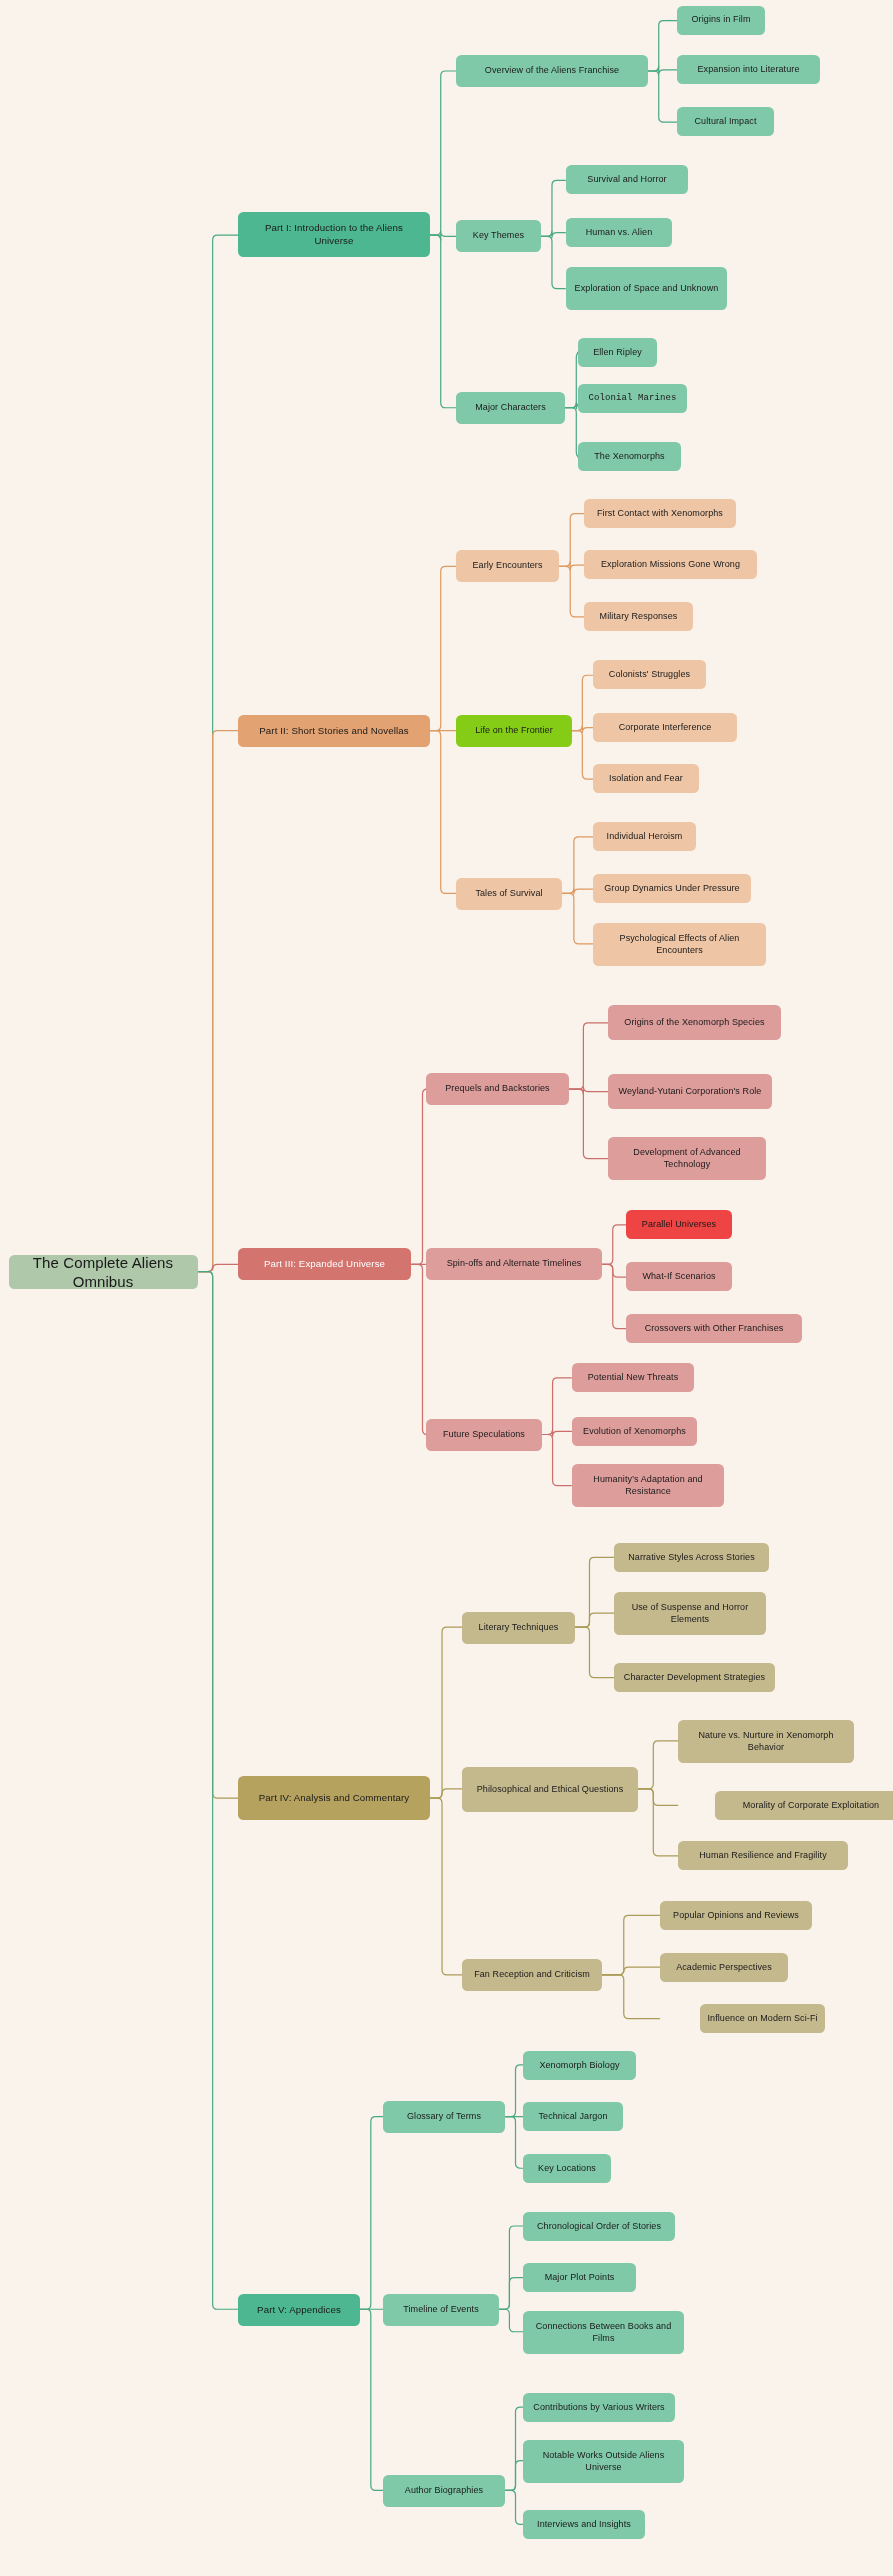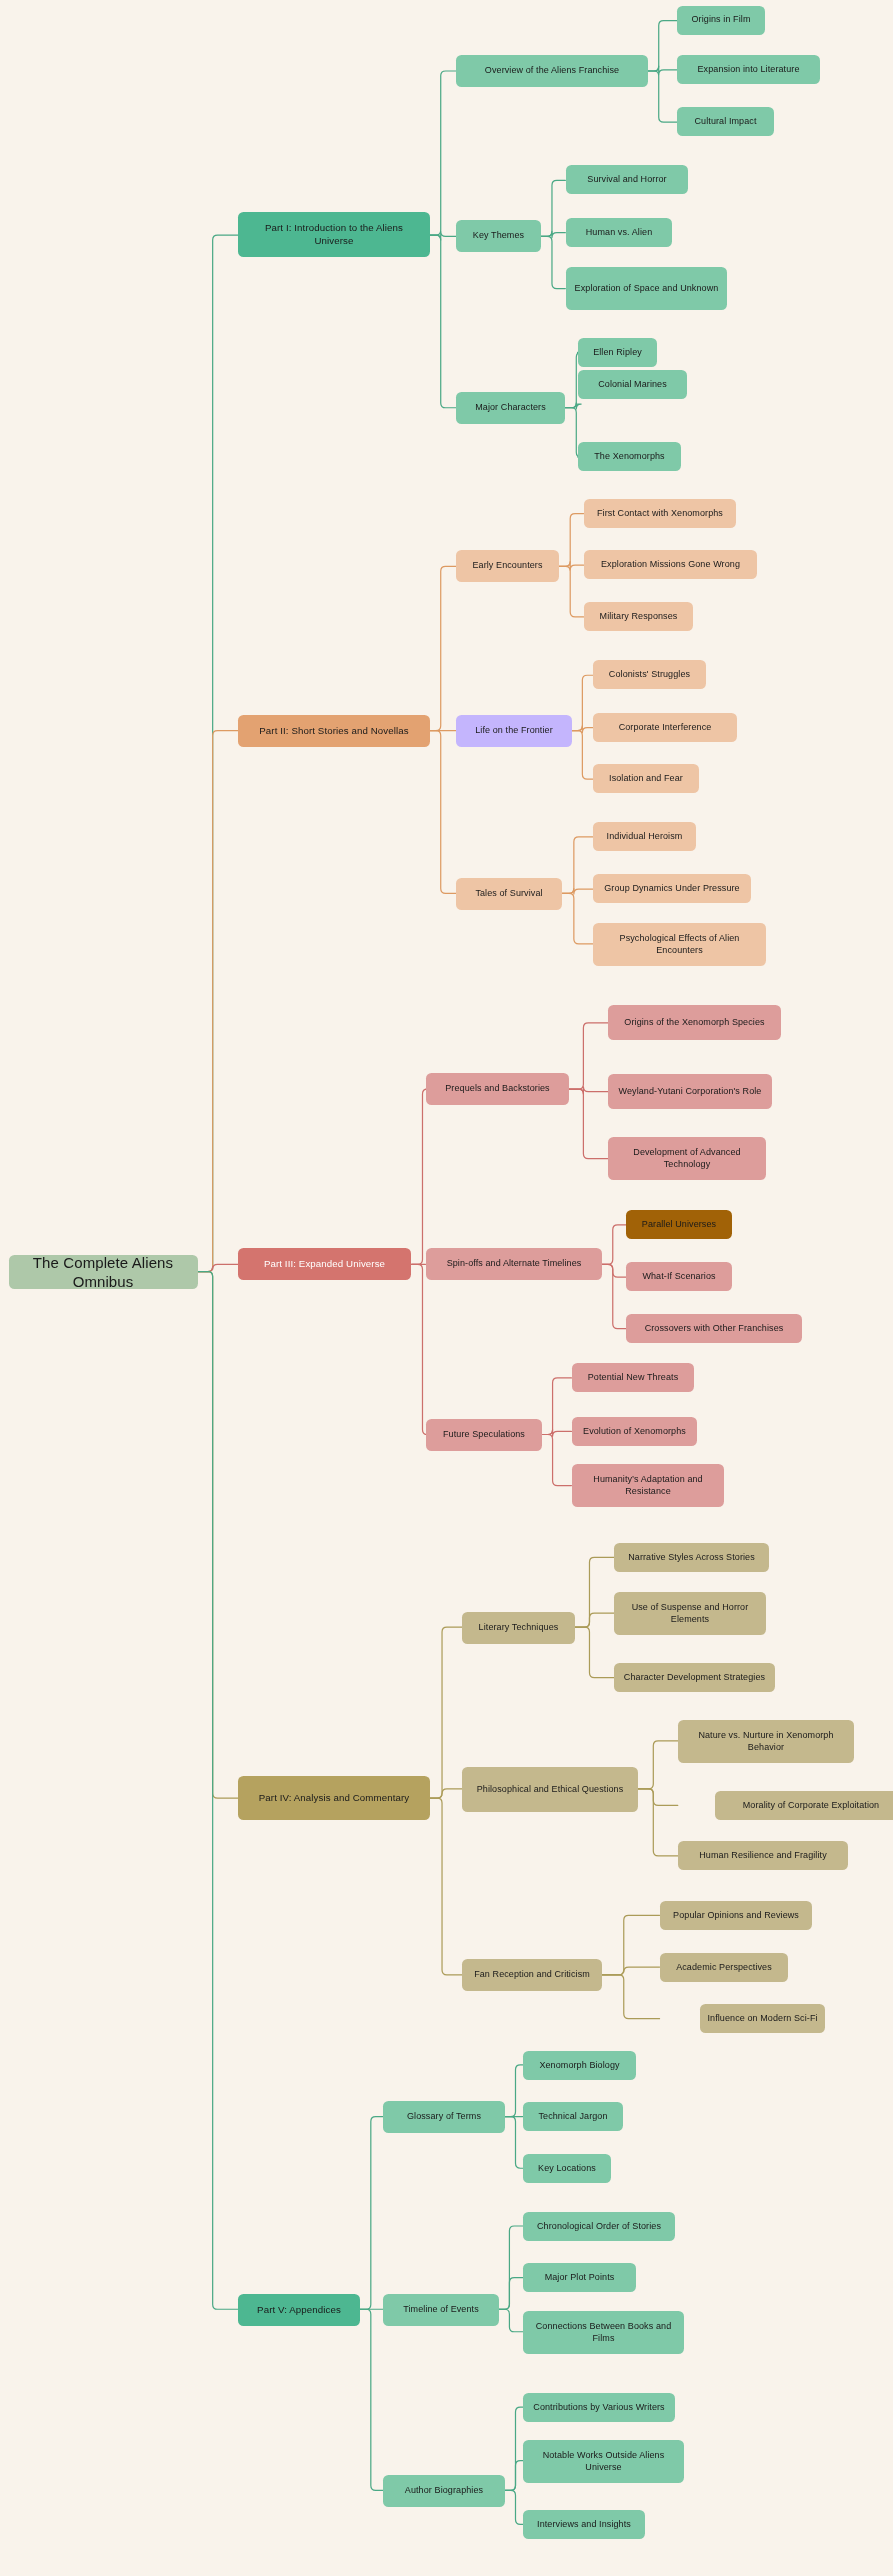--- a/index.html
+++ b/index.html
@@ -105,42 +105,42 @@
       <div class="node lvl2" style="left: 456px; top: 55px; width: 192px; min-height: 32px; height: 32px; background: rgb(127, 201, 168); color: rgb(26, 26, 26);"><span>Overview of the Aliens Franchise</span></div>
       <div class="node lvl3" style="left: 677px; top: 5.5px; width: 88px; min-height: 29px; height: 29px; background: rgb(127, 201, 168); color: rgb(26, 26, 26);"><span>Origins in Film</span></div>
       <div class="node lvl3" style="left: 677px; top: 55px; width: 143px; min-height: 29px; height: 29px; background: rgb(127, 201, 168); color: rgb(26, 26, 26);"><span>Expansion into Literature</span></div>
       <div class="node lvl3" style="left: 677px; top: 107px; width: 97px; min-height: 29px; height: 29px; background: rgb(127, 201, 168); color: rgb(26, 26, 26);"><span>Cultural Impact</span></div>
       <div class="node lvl2" style="left: 456px; top: 220px; width: 85px; min-height: 32px; height: 32px; background: rgb(127, 201, 168); color: rgb(26, 26, 26);"><span>Key Themes</span></div>
       <div class="node lvl3" style="left: 566px; top: 165px; width: 122px; min-height: 29px; height: 29px; background: rgb(127, 201, 168); color: rgb(26, 26, 26);"><span>Survival and Horror</span></div>
       <div class="node lvl3" style="left: 566px; top: 218px; width: 106px; min-height: 29px; height: 29px; background: rgb(127, 201, 168); color: rgb(26, 26, 26);"><span>Human vs. Alien</span></div>
       <div class="node lvl3" style="left: 566px; top: 267px; width: 161px; min-height: 43px; height: 43px; background: rgb(127, 201, 168); color: rgb(26, 26, 26);"><span>Exploration of Space and Unknown</span></div>
       <div class="node lvl2" style="left: 456px; top: 392px; width: 109px; min-height: 32px; height: 32px; background: rgb(127, 201, 168); color: rgb(26, 26, 26);"><span>Major Characters</span></div>
       <div class="node lvl3" style="left: 578px; top: 338px; width: 79px; min-height: 29px; height: 29px; background: rgb(127, 201, 168); color: rgb(26, 26, 26);"><span>Ellen Ripley</span></div>
-      <div class="node lvl3" style="left: 578px; top: 370px; width: 109px; min-height: 29px; height: 29px; background: rgb(127, 201, 168); color: rgb(26, 26, 26);"><span>Colonial Marines</span></div>
+      <div class="node lvl3" style="left: 578px; top: 384px; width: 109px; min-height: 29px; height: 29px; background: rgb(127, 201, 168); color: rgb(26, 26, 26); font-family: Liberation Mono, monospace;"><span>Colonial Marines</span></div>
       <div class="node lvl3" style="left: 578px; top: 442px; width: 103px; min-height: 29px; height: 29px; background: rgb(127, 201, 168); color: rgb(26, 26, 26);"><span>The Xenomorphs</span></div>
       <div class="node lvl1" style="left: 238px; top: 715px; width: 192px; min-height: 32px; height: 32px; background: rgb(227, 162, 113); color: rgb(26, 26, 26);"><span>Part II: Short Stories and Novellas</span></div>
       <div class="node lvl2" style="left: 456px; top: 550px; width: 103px; min-height: 32px; height: 32px; background: rgb(238, 197, 165); color: rgb(26, 26, 26);"><span>Early Encounters</span></div>
       <div class="node lvl3" style="left: 584px; top: 499px; width: 152px; min-height: 29px; height: 29px; background: rgb(238, 197, 165); color: rgb(26, 26, 26);"><span>First Contact with Xenomorphs</span></div>
       <div class="node lvl3" style="left: 584px; top: 550px; width: 173px; min-height: 29px; height: 29px; background: rgb(238, 197, 165); color: rgb(26, 26, 26);"><span>Exploration Missions Gone Wrong</span></div>
       <div class="node lvl3" style="left: 584px; top: 602px; width: 109px; min-height: 29px; height: 29px; background: rgb(238, 197, 165); color: rgb(26, 26, 26);"><span>Military Responses</span></div>
-      <div class="node lvl2" style="left: 456px; top: 715px; width: 116px; min-height: 32px; height: 24px; background: #c4b5fd; color: rgb(26, 26, 26);"><span>Life on the Frontier</span></div>
+      <div class="node lvl2" style="left: 456px; top: 715px; width: 116px; min-height: 32px; height: 24px; background: #84cc16; color: rgb(26, 26, 26);"><span>Life on the Frontier</span></div>
       <div class="node lvl3" style="left: 593px; top: 660px; width: 113px; min-height: 29px; height: 29px; background: rgb(238, 197, 165); color: rgb(26, 26, 26);"><span>Colonists' Struggles</span></div>
       <div class="node lvl3" style="left: 593px; top: 713px; width: 144px; min-height: 29px; height: 29px; background: rgb(238, 197, 165); color: rgb(26, 26, 26);"><span>Corporate Interference</span></div>
       <div class="node lvl3" style="left: 593px; top: 764px; width: 106px; min-height: 29px; height: 29px; background: rgb(238, 197, 165); color: rgb(26, 26, 26);"><span>Isolation and Fear</span></div>
       <div class="node lvl2" style="left: 456px; top: 878px; width: 106px; min-height: 32px; height: 32px; background: rgb(238, 197, 165); color: rgb(26, 26, 26);"><span>Tales of Survival</span></div>
       <div class="node lvl3" style="left: 593px; top: 822px; width: 103px; min-height: 29px; height: 29px; background: rgb(238, 197, 165); color: rgb(26, 26, 26);"><span>Individual Heroism</span></div>
       <div class="node lvl3" style="left: 593px; top: 874px; width: 158px; min-height: 29px; height: 29px; background: rgb(238, 197, 165); color: rgb(26, 26, 26);"><span>Group Dynamics Under Pressure</span></div>
       <div class="node lvl3" style="left: 593px; top: 923px; width: 173px; min-height: 43px; height: 43px; background: rgb(238, 197, 165); color: rgb(26, 26, 26);"><span>Psychological Effects of Alien Encounters</span></div>
       <div class="node lvl1" style="left: 238px; top: 1248px; width: 173px; min-height: 32px; height: 32px; background: rgb(212, 116, 110); color: rgb(255, 255, 255);"><span>Part III: Expanded Universe</span></div>
       <div class="node lvl2" style="left: 426px; top: 1073px; width: 143px; min-height: 32px; height: 32px; background: rgb(221, 157, 155); color: rgb(26, 26, 26);"><span>Prequels and Backstories</span></div>
       <div class="node lvl3" style="left: 608px; top: 1005px; width: 173px; min-height: 35px; height: 35px; background: rgb(221, 157, 155); color: rgb(26, 26, 26);"><span>Origins of the Xenomorph Species</span></div>
       <div class="node lvl3" style="left: 608px; top: 1074px; width: 164px; min-height: 35px; height: 35px; background: rgb(221, 157, 155); color: rgb(26, 26, 26);"><span>Weyland-Yutani Corporation's Role</span></div>
       <div class="node lvl3" style="left: 608px; top: 1137px; width: 158px; min-height: 43px; height: 43px; background: rgb(221, 157, 155); color: rgb(26, 26, 26);"><span>Development of Advanced Technology</span></div>
       <div class="node lvl2" style="left: 426px; top: 1248px; width: 176px; min-height: 32px; height: 32px; background: rgb(221, 157, 155); color: rgb(26, 26, 26);"><span>Spin-offs and Alternate Timelines</span></div>
-      <div class="node lvl3" style="left: 626px; top: 1210px; width: 106px; min-height: 29px; height: 29px; background: #a16207; color: rgb(26, 26, 26);"><span>Parallel Universes</span></div>
+      <div class="node lvl3" style="left: 626px; top: 1210px; width: 106px; min-height: 29px; height: 29px; background: #ef4444; color: rgb(26, 26, 26);"><span>Parallel Universes</span></div>
       <div class="node lvl3" style="left: 626px; top: 1262px; width: 106px; min-height: 29px; height: 29px; background: rgb(221, 157, 155); color: rgb(26, 26, 26);"><span>What-If Scenarios</span></div>
       <div class="node lvl3" style="left: 626px; top: 1314px; width: 176px; min-height: 29px; height: 29px; background: rgb(221, 157, 155); color: rgb(26, 26, 26);"><span>Crossovers with Other Franchises</span></div>
       <div class="node lvl2" style="left: 426px; top: 1419px; width: 116px; min-height: 32px; height: 32px; background: rgb(221, 157, 155); color: rgb(26, 26, 26);"><span>Future Speculations</span></div>
       <div class="node lvl3" style="left: 572px; top: 1363px; width: 122px; min-height: 29px; height: 29px; background: rgb(221, 157, 155); color: rgb(26, 26, 26);"><span>Potential New Threats</span></div>
       <div class="node lvl3" style="left: 572px; top: 1417px; width: 125px; min-height: 29px; height: 29px; background: rgb(221, 157, 155); color: rgb(26, 26, 26);"><span>Evolution of Xenomorphs</span></div>
       <div class="node lvl3" style="left: 572px; top: 1464px; width: 152px; min-height: 43px; height: 43px; background: rgb(221, 157, 155); color: rgb(26, 26, 26);"><span>Humanity’s Adaptation and Resistance</span></div>
       <div class="node lvl1" style="left: 238px; top: 1776px; width: 192px; min-height: 44px; height: 44px; background: rgb(181, 162, 95); color: rgb(26, 26, 26);"><span>Part IV: Analysis and Commentary</span></div>
       <div class="node lvl2" style="left: 462px; top: 1612px; width: 113px; min-height: 32px; height: 32px; background: rgb(196, 184, 141); color: rgb(26, 26, 26);"><span>Literary Techniques</span></div>
       <div class="node lvl3" style="left: 614px; top: 1543px; width: 155px; min-height: 29px; height: 29px; background: rgb(196, 184, 141); color: rgb(26, 26, 26);"><span>Narrative Styles Across Stories</span></div>
       <div class="node lvl3" style="left: 614px; top: 1592px; width: 152px; min-height: 43px; height: 43px; background: rgb(196, 184, 141); color: rgb(26, 26, 26);"><span>Use of Suspense and Horror Elements</span></div>

